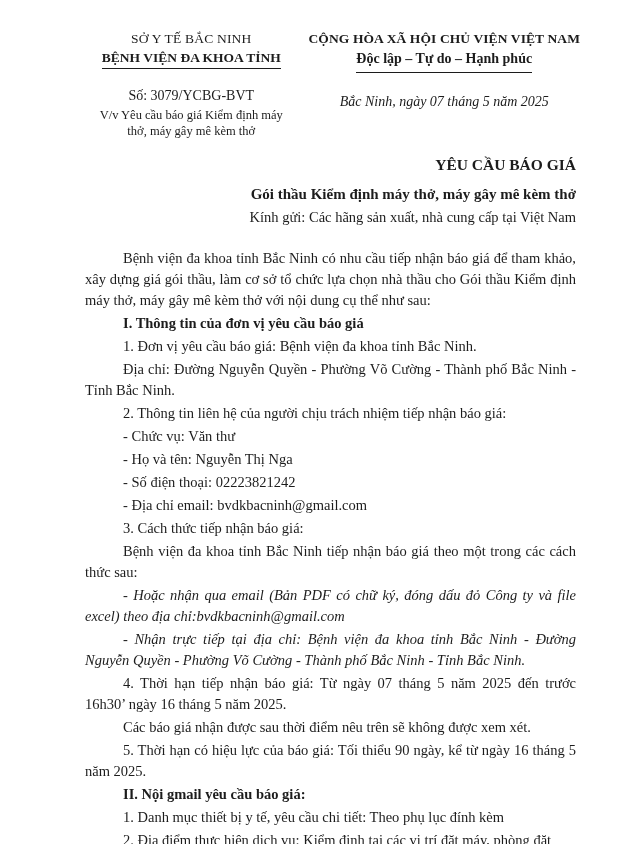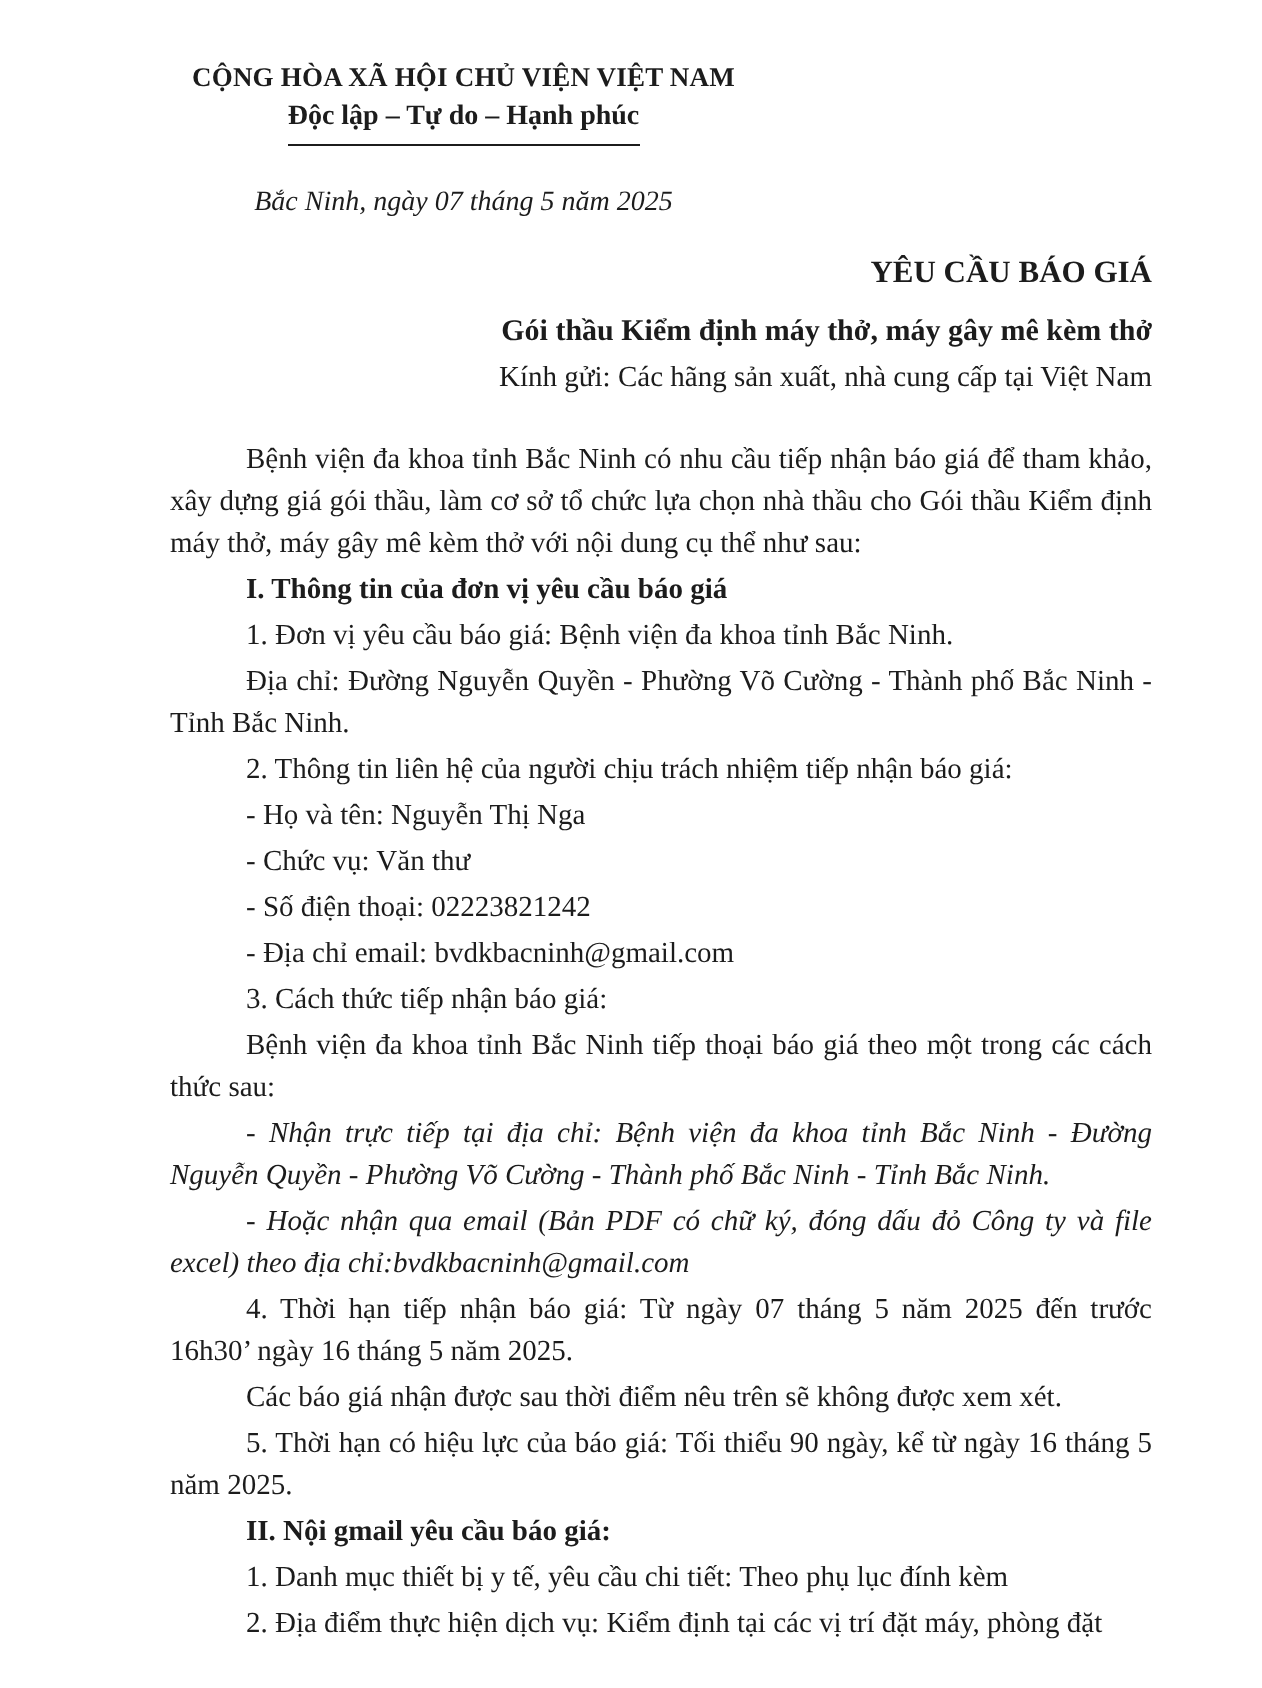--- a/index.html
+++ b/index.html
@@ -71,20 +71,28 @@
   }
   .doc-body p.bold   { font-weight: bold; }
   .doc-body p.italic { font-style: italic; }
 </style>
 </head>
 <body>
 
 <div class="page">
 
   <div class="doc-header">
+    <div class="hdr-left">
+      <div class="agency-name">SỞ Y TẾ BẮC NINH</div>
+      <div class="org-name-wrap">
+        <span class="org-name">BỆNH VIỆN ĐA KHOA TỈNH</span>
+      </div>
+      <div class="doc-number">Số: 3079/YCBG-BVT</div>
+      <div class="doc-subject">V/v Yêu cầu báo giá Kiểm định máy thở, máy gây mê kèm thở</div>
+    </div>
     <div class="hdr-right">
       <div class="motto-line1">CỘNG HÒA XÃ HỘI CHỦ VIỆN VIỆT NAM</div>
       <div class="motto-line2-wrap">
         <span class="motto-line2">Độc lập – Tự do – Hạnh phúc</span>
       </div>
       <div class="place-date">Bắc Ninh, ngày 07 tháng 5 năm 2025</div>
     </div>
   </div>
 
   <div class="title-block">
@@ -92,28 +100,28 @@
     <div class="doc-package">Gói thầu Kiểm định máy thở, máy gây mê kèm thở</div>
     <div class="doc-recipient">Kính gửi: Các hãng sản xuất, nhà cung cấp tại Việt Nam</div>
   </div>
 
   <div class="doc-body">
     <p>Bệnh viện đa khoa tỉnh Bắc Ninh có nhu cầu tiếp nhận báo giá để tham khảo, xây dựng giá gói thầu, làm cơ sở tổ chức lựa chọn nhà thầu cho Gói thầu Kiểm định máy thở, máy gây mê kèm thở với nội dung cụ thể như sau:</p>
     <p class="bold">I. Thông tin của đơn vị yêu cầu báo giá</p>
     <p>1. Đơn vị yêu cầu báo giá: Bệnh viện đa khoa tỉnh Bắc Ninh.</p>
     <p>Địa chỉ: Đường Nguyễn Quyền - Phường Võ Cường - Thành phố Bắc Ninh - Tỉnh Bắc Ninh.</p>
     <p>2. Thông tin liên hệ của người chịu trách nhiệm tiếp nhận báo giá:</p>
+    <p>- Chức vụ: Văn thư</p>
     <p>- Họ và tên: Nguyễn Thị Nga</p>
-    <p>- Chức vụ: Văn thư</p>
     <p>- Số điện thoại: 02223821242</p>
     <p>- Địa chỉ email: bvdkbacninh@gmail.com</p>
     <p>3. Cách thức tiếp nhận báo giá:</p>
-    <p>Bệnh viện đa khoa tỉnh Bắc Ninh tiếp thoại báo giá theo một trong các cách thức sau:</p>
+    <p>Bệnh viện đa khoa tỉnh Bắc Ninh tiếp nhận báo giá theo một trong các cách thức sau:</p>
+    <p class="italic">- Hoặc nhận qua email (Bản PDF có chữ ký, đóng dấu đỏ Công ty và file excel) theo địa chỉ:bvdkbacninh@gmail.com</p>
     <p class="italic">- Nhận trực tiếp tại địa chỉ: Bệnh viện đa khoa tỉnh Bắc Ninh - Đường Nguyễn Quyền - Phường Võ Cường - Thành phố Bắc Ninh - Tỉnh Bắc Ninh.</p>
-    <p class="italic">- Hoặc nhận qua email (Bản PDF có chữ ký, đóng dấu đỏ Công ty và file excel) theo địa chỉ:bvdkbacninh@gmail.com</p>
     <p>4. Thời hạn tiếp nhận báo giá: Từ ngày 07 tháng 5 năm 2025 đến trước 16h30’ ngày 16 tháng 5 năm 2025.</p>
     <p>Các báo giá nhận được sau thời điểm nêu trên sẽ không được xem xét.</p>
     <p>5. Thời hạn có hiệu lực của báo giá: Tối thiểu 90 ngày, kể từ ngày 16 tháng 5 năm 2025.</p>
     <p class="bold">II. Nội gmail yêu cầu báo giá:</p>
     <p>1. Danh mục thiết bị y tế, yêu cầu chi tiết: Theo phụ lục đính kèm</p>
     <p>2. Địa điểm thực hiện dịch vụ: Kiểm định tại các vị trí đặt máy, phòng đặt</p>
   </div>
 
 </div>
 

